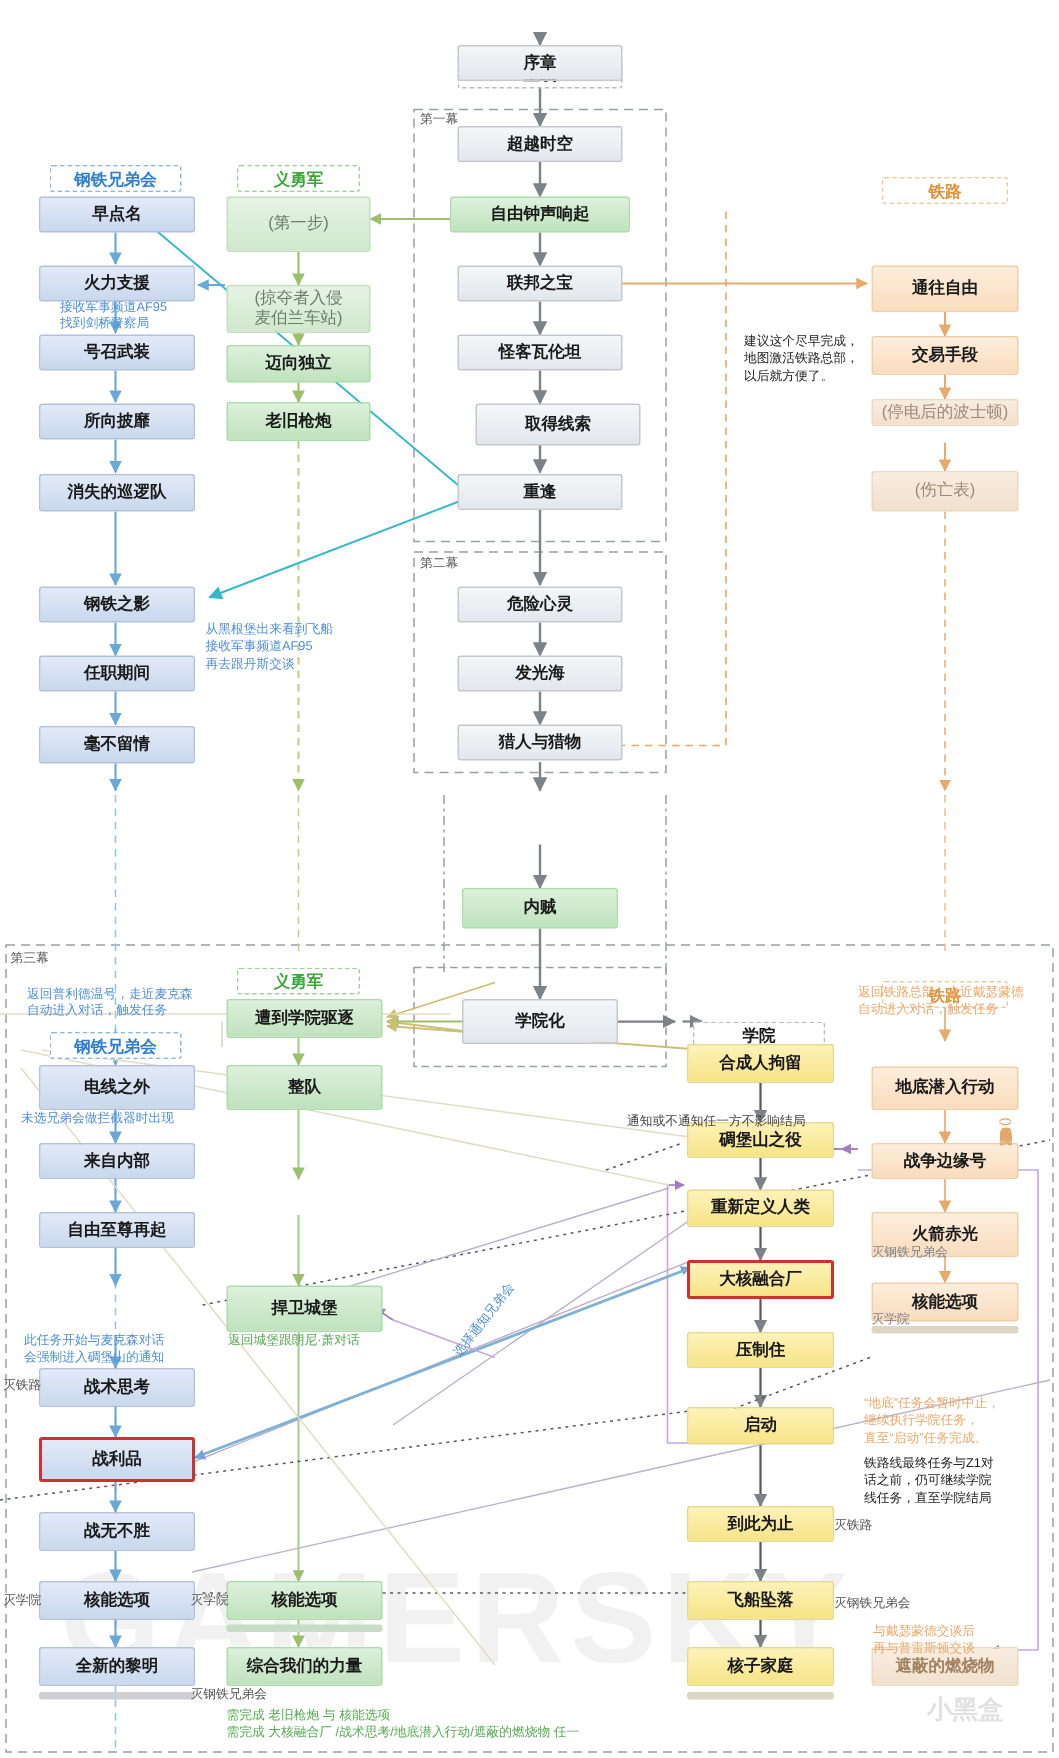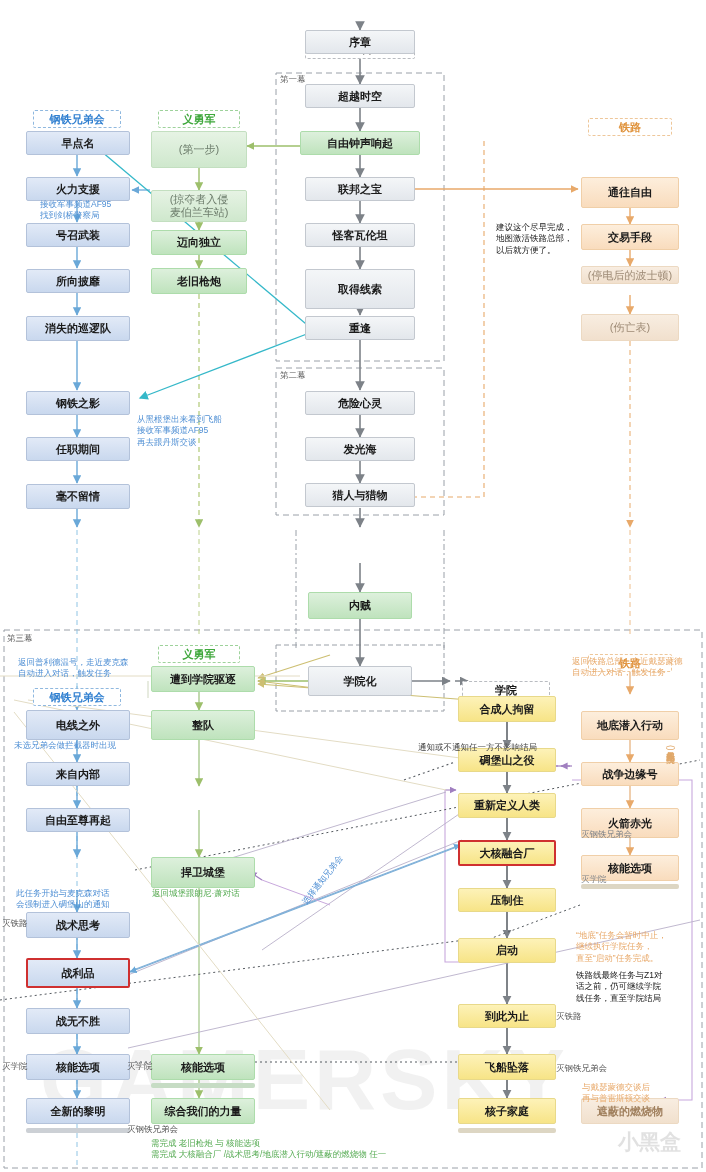--- a/index.html
+++ b/index.html
@@ -30,21 +30,21 @@
   .nt-green{color:#56ab53;}
   .nt-orange{color:#e8a96a;}
   .nt-dark{color:#222;}
   .nt-gray{color:#444;}
   .act{position:absolute;font-size:8.5px;color:#555;font-weight:normal;}
   .barbottom{position:absolute;height:5px;background:#ccd0d5;border-radius:2px;}
   .barbottom.g{background:#c6dcc4;}
   .barbottom.y{background:#ddd6c3;}
   .wm{position:absolute;font-family:"Liberation Sans",sans-serif;font-weight:bold;
       color:rgba(120,120,120,0.10);pointer-events:none;letter-spacing:4px;}
-  .wm2{position:absolute;color:rgba(120,120,120,0.22);font-size:21px;font-weight:bold;}
+  .wm2{position:absolute;color:rgba(120,120,120,0.22);font-size:17px;font-weight:bold;}
   .diag{position:absolute;font-size:8.5px;color:#4f8fd4;white-space:nowrap;transform-origin:left top;}
   .vert{position:absolute;font-size:8.5px;color:#e0a86a;white-space:nowrap;
         writing-mode:vertical-rl;}
 </style>
 </head>
 <body>
 
 <div id="canvas">
 
   <div class="wm" style="left:40px;top:1030px;font-size:86px;">GAMERSKY</div>
@@ -243,21 +243,21 @@
 
   <div class="act" style="left:280px;top:74px;">第一幕</div>
   <div class="act" style="left:280px;top:370px;">第二幕</div>
   <div class="act" style="left:7px;top:633px;">第三幕</div>
 
   <div class="node n-main" style="left:305px;top:30px;width:110px;height:24px;">序章</div>
   <div class="node n-main" style="left:305px;top:84px;width:110px;height:24px;">超越时空</div>
   <div class="node n-green" style="left:300px;top:131px;width:120px;height:24px;">自由钟声响起</div>
   <div class="node n-main" style="left:305px;top:177px;width:110px;height:24px;">联邦之宝</div>
   <div class="node n-main" style="left:305px;top:223px;width:110px;height:24px;">怪客瓦伦坦</div>
-  <div class="node n-main" style="left:305px;top:269px;width:110px;height:40px;text-align:right;">取得线索</div>
+  <div class="node n-main" style="left:317px;top:269px;width:110px;height:28px;text-align:right;">取得线索</div>
   <div class="node n-main" style="left:305px;top:316px;width:110px;height:24px;">重逢</div>
   <div class="node n-main" style="left:305px;top:391px;width:110px;height:24px;">危险心灵</div>
   <div class="node n-main" style="left:305px;top:437px;width:110px;height:24px;">发光海</div>
   <div class="node n-main" style="left:305px;top:483px;width:110px;height:24px;">猎人与猎物</div>
 
 
   <div class="node n-green" style="left:308px;top:592px;width:104px;height:27px;">内贼</div>
   <div class="node n-main" style="left:308px;top:666px;width:104px;height:30px;">学院化</div>
 
   <div class="node n-blue" style="left:26px;top:131px;width:104px;height:24px;">早点名</div>

